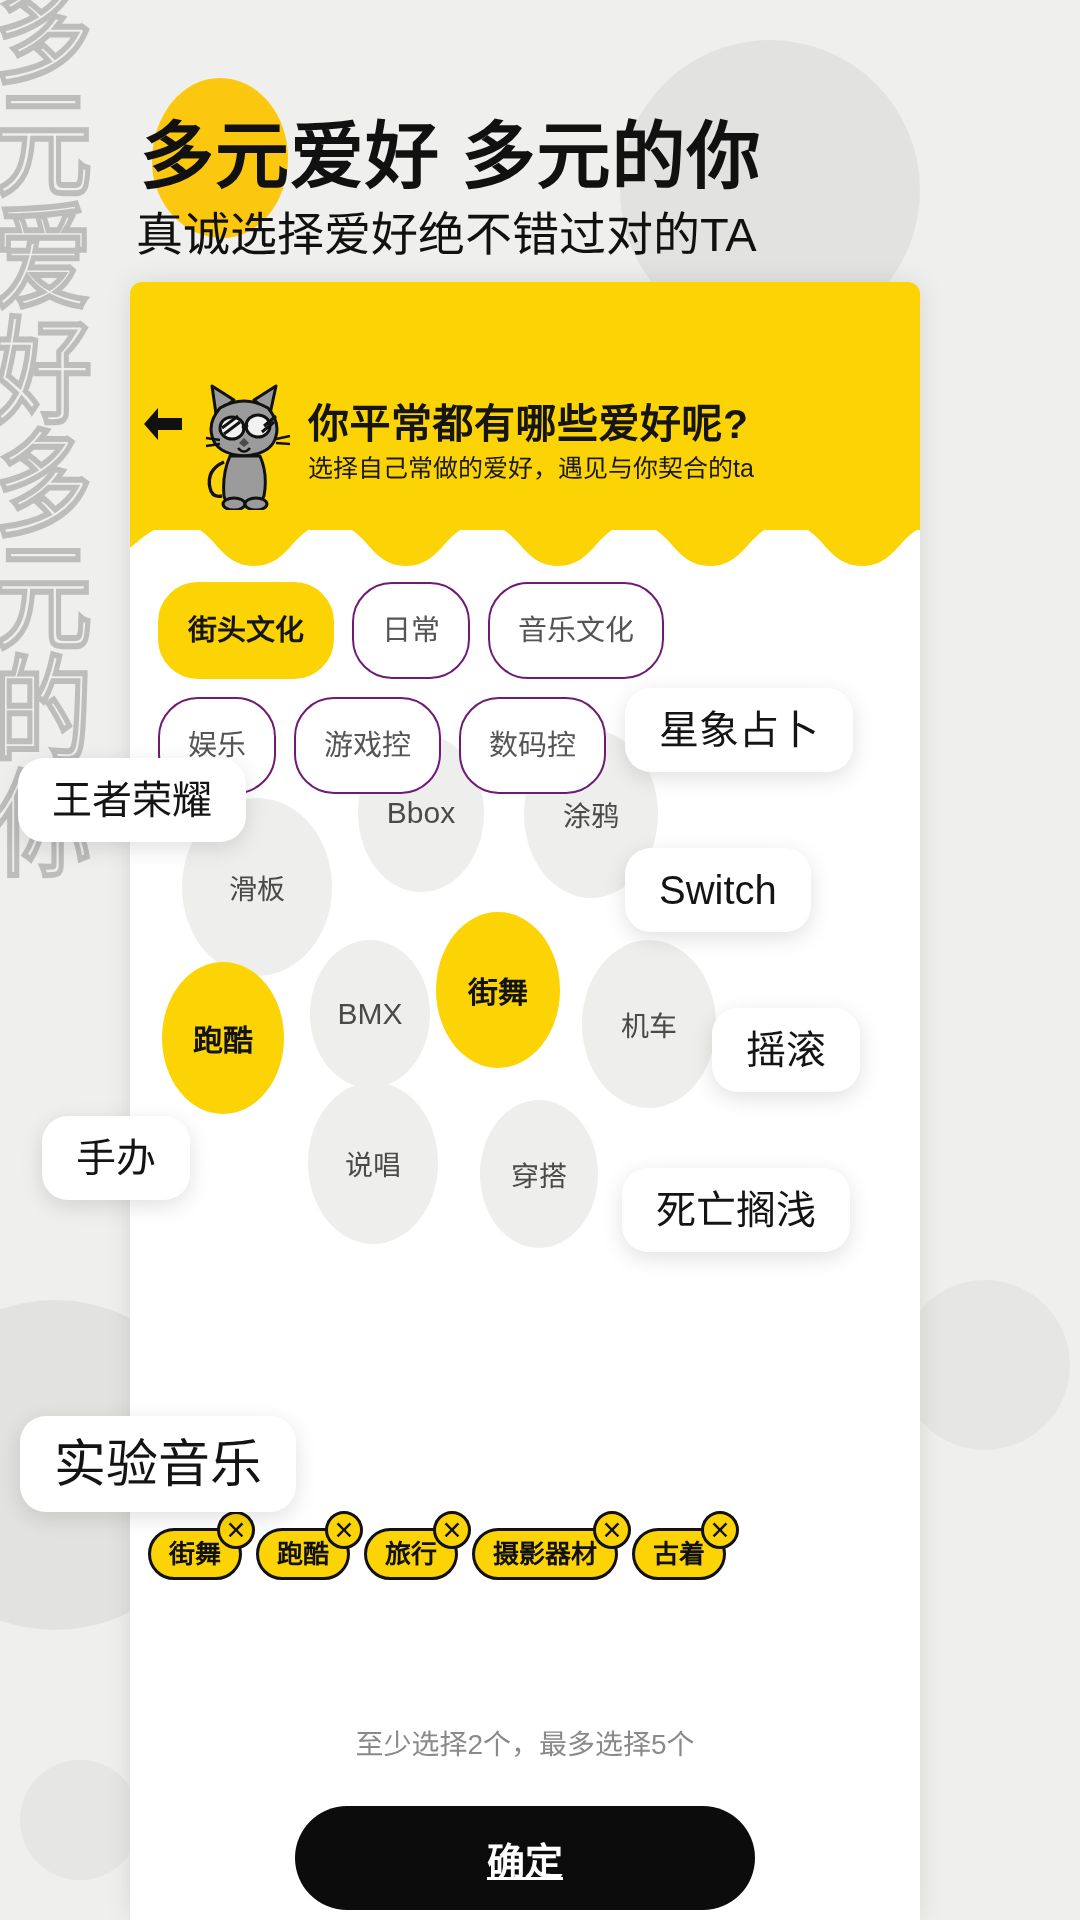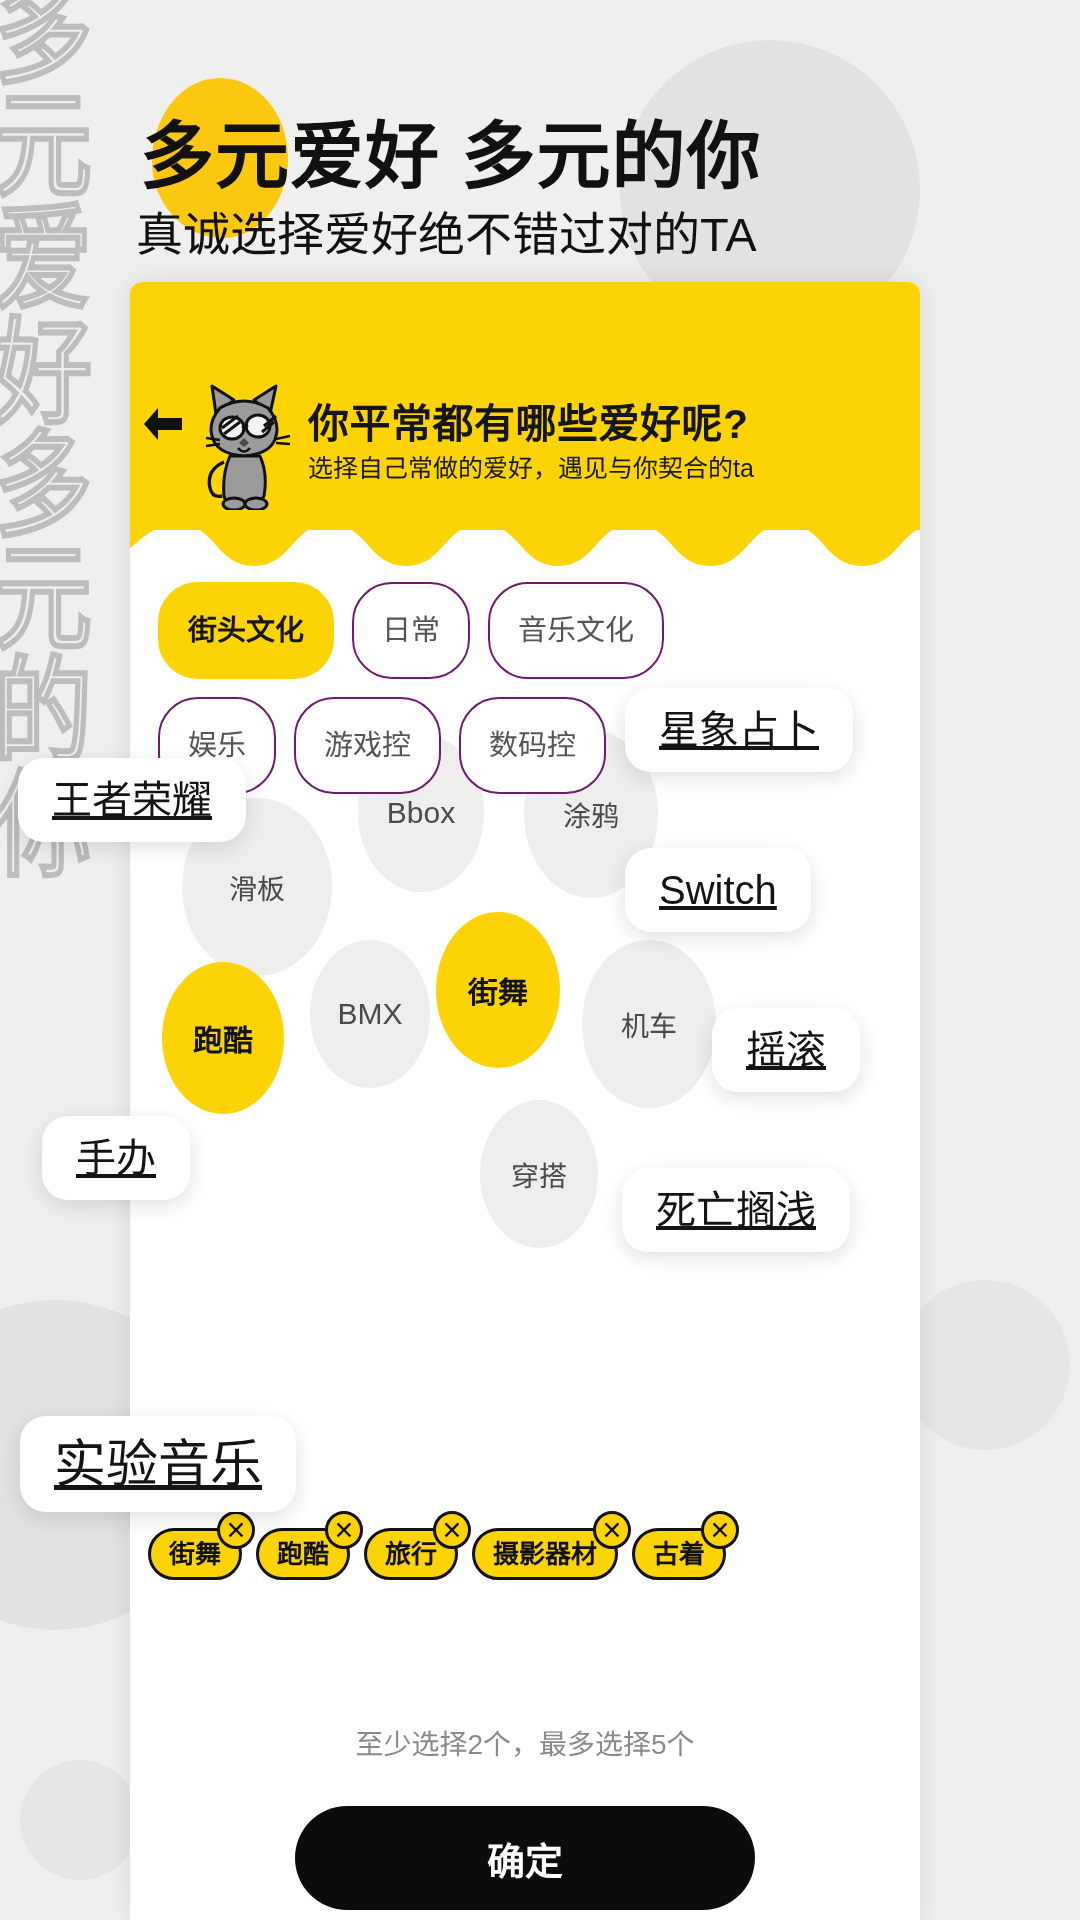--- a/index.html
+++ b/index.html
@@ -239,21 +239,20 @@
     background: #ffffff;
     border-radius: 26px;
     box-shadow: 0 6px 22px rgba(0,0,0,0.12);
     font-size: 39px;
     color: #141414;
     padding: 22px 34px;
     line-height: 1;
     white-space: nowrap;
     z-index: 30;
     box-sizing: border-box;
-    text-decoration: underline;
   }
 
   
   .selected-row {
     position: absolute;
     left: 10px;
     top: 1232px;
     width: 790px;
     display: flex;
     align-items: flex-start;
@@ -317,20 +316,21 @@
     color: #ffffff;
     font-size: 38px;
     font-weight: 700;
     display: flex;
     align-items: center;
     justify-content: center;
     z-index: 12;
     border: none;
     font-family: "Liberation Sans", "DejaVu Sans", sans-serif;
     box-sizing: border-box;
+    text-decoration: underline;
   }
 </style>
 </head>
 <body>
 
 <div id="stage">
 
   <div class="bg-circle c1"></div>
   <div class="bg-circle c2"></div>
   <div class="bg-circle c3"></div>
@@ -404,20 +404,21 @@
     </div>
 
     <div class="bubbles" id="bubble-cloud">
         <div class="bubble" style="left: 52px; top: 516px; width: 150px; height: 178px; font-size: 28px;">滑板</div>
         <div class="bubble" style="left: 228px; top: 452px; width: 126px; height: 158px; font-size: 30px;">Bbox</div>
         <div class="bubble" style="left: 394px; top: 448px; width: 134px; height: 168px; font-size: 28px;">涂鸦</div>
         <div class="bubble" style="left: 180px; top: 658px; width: 120px; height: 148px; font-size: 30px;">BMX</div>
         <div class="bubble sel" style="left: 306px; top: 630px; width: 124px; height: 156px; font-size: 30px;">街舞</div>
         <div class="bubble sel" style="left: 32px; top: 680px; width: 122px; height: 152px; font-size: 30px;">跑酷</div>
         <div class="bubble" style="left: 452px; top: 658px; width: 134px; height: 168px; font-size: 28px;">机车</div>
+        <div class="bubble" style="left: 178px; top: 800px; width: 130px; height: 162px; font-size: 28px;">说唱</div>
         <div class="bubble" style="left: 350px; top: 818px; width: 118px; height: 148px; font-size: 28px;">穿搭</div>
       </div>
 
     <div class="selected-row" id="selected-tags">
         <div class="tag"><span>街舞</span><span class="x">✕</span></div>
         <div class="tag"><span>跑酷</span><span class="x">✕</span></div>
         <div class="tag"><span>旅行</span><span class="x">✕</span></div>
         <div class="tag"><span>摄影器材</span><span class="x">✕</span></div>
         <div class="tag"><span>古着</span><span class="x">✕</span></div>
       </div>

